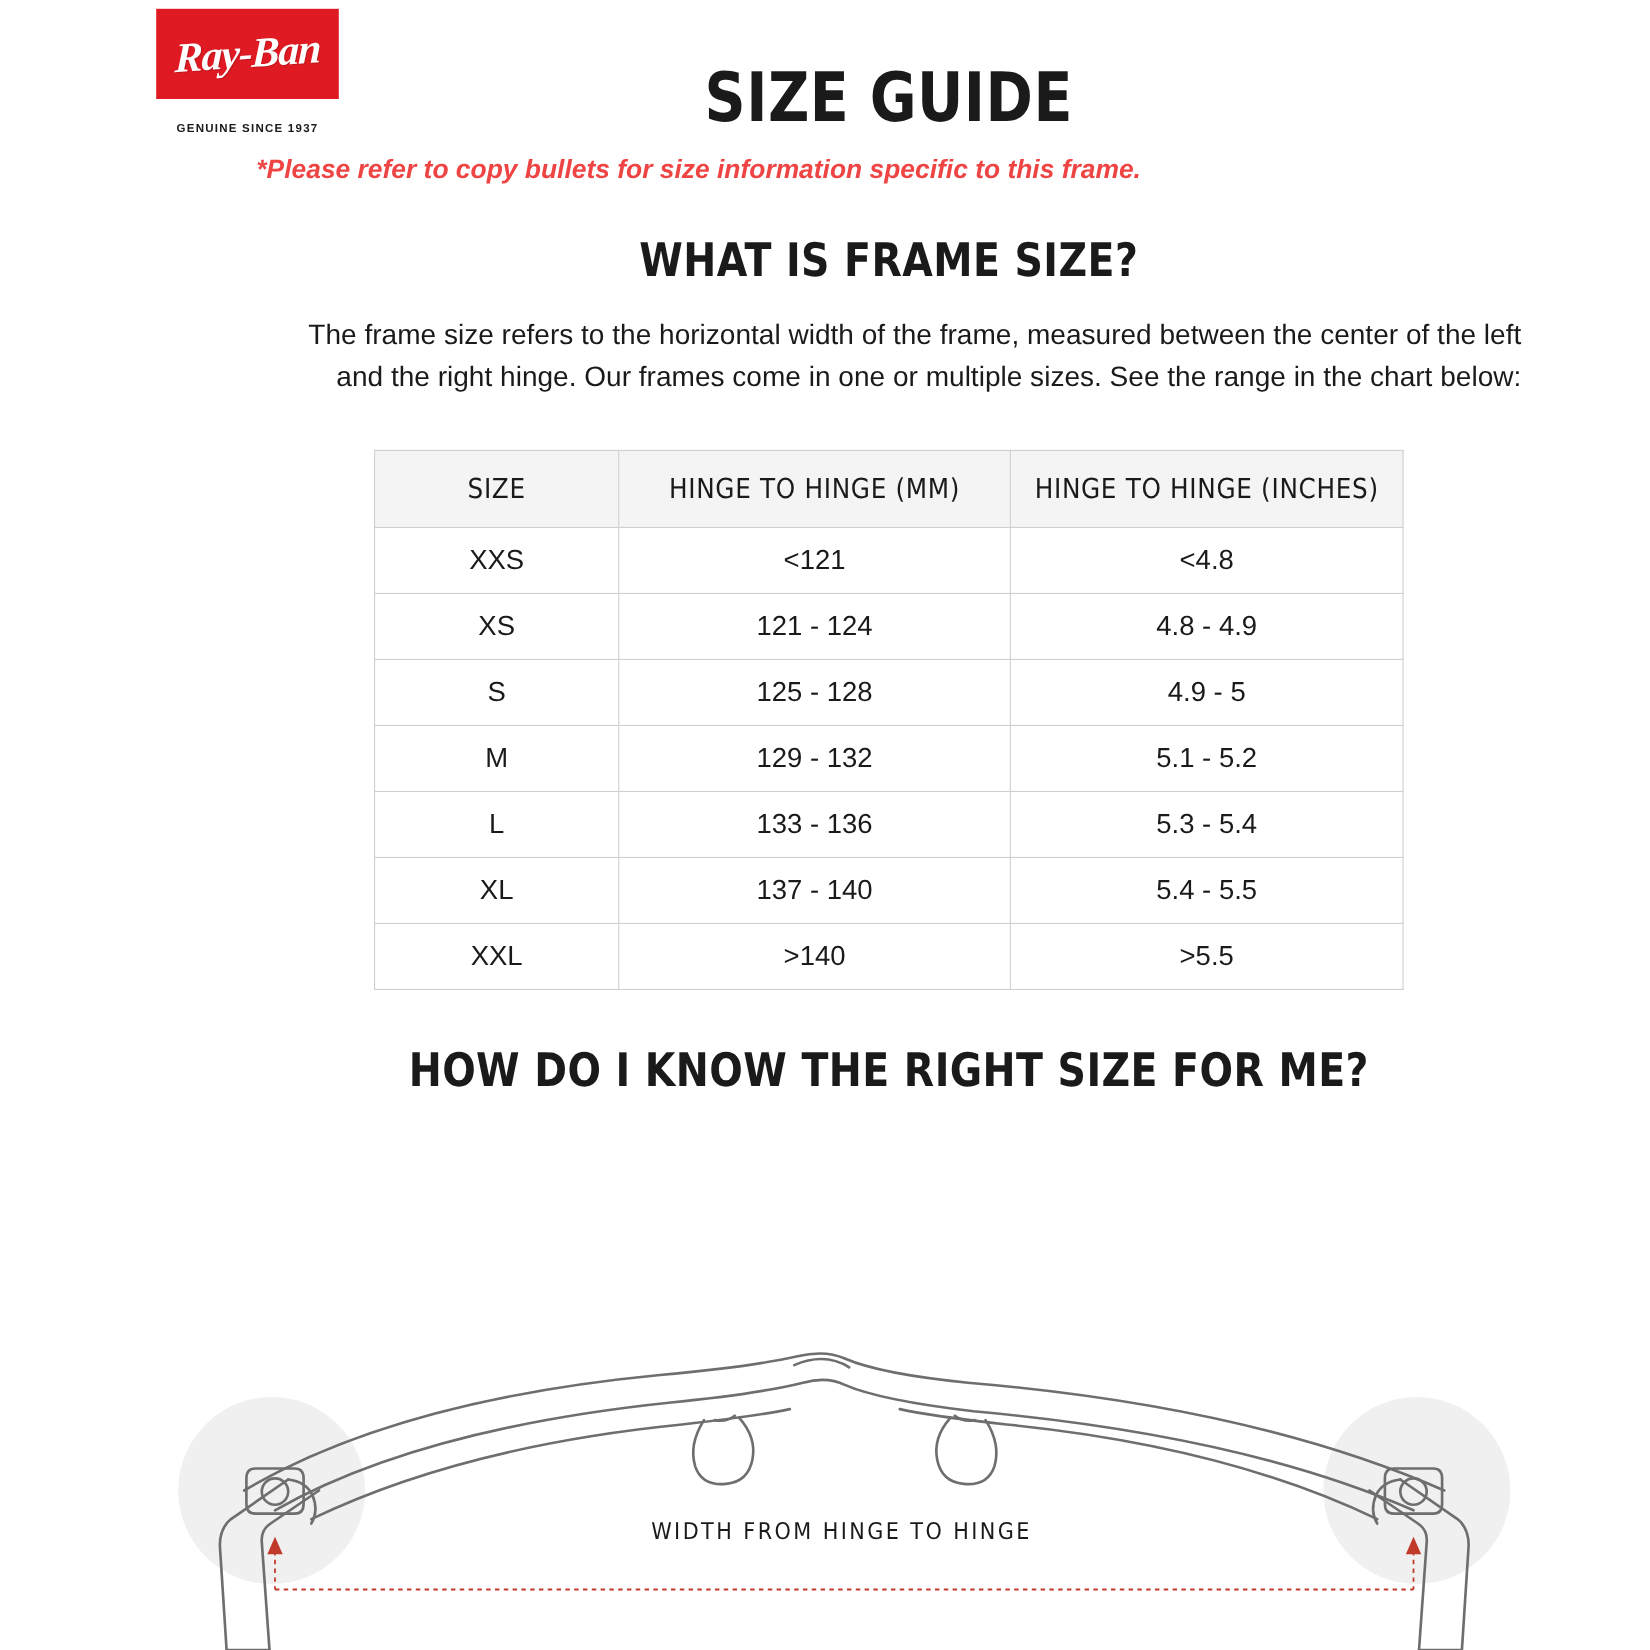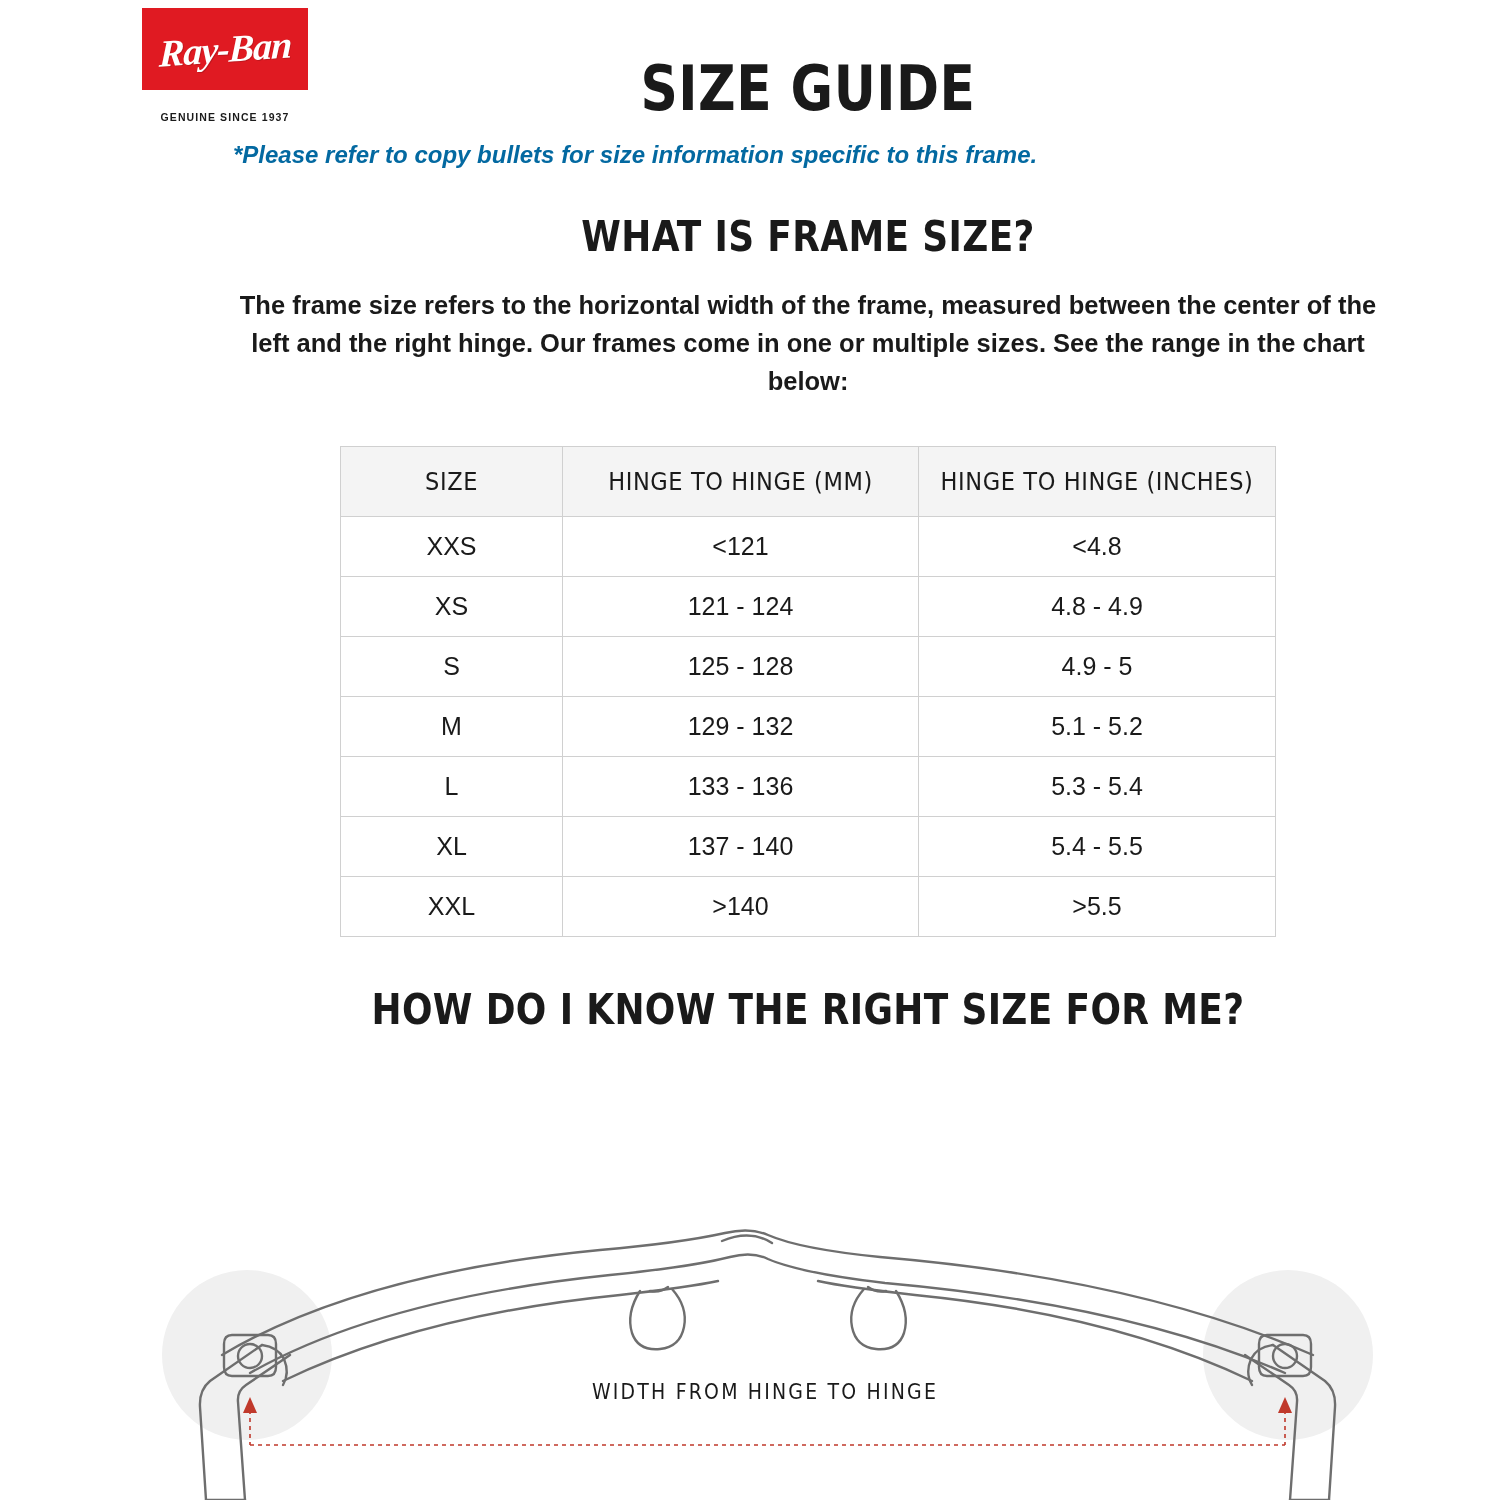--- a/index.html
+++ b/index.html
@@ -85,42 +85,42 @@
     text-align: center;
     margin: 30px 0 0 0;
     color: #1a1a1a;
     font-weight: 350;
   }
 
   p.note {
     font-size: 24px;
     line-height: 1.3;
     margin: 18px 0 0 0;
-    color: #0369a1;
+    color: #ef4444;
     font-style: italic;
     font-weight: bold;
     text-align: left;
   }
 
   h2.section-title {
     font-family: "DejaVu Sans Condensed", "Liberation Sans", sans-serif;
     font-size: 42px;
     font-weight: bold;
     text-align: center;
     margin: 42px 0 0 0;
     letter-spacing: 0.4px;
     transform: scaleX(0.95);
   }
 
   p.body-copy {
     font-size: 25.5px;
     line-height: 1.48;
     margin: 26px 0 0 0;
-    text-align: center;
-    font-weight: 700;
+    text-align: right;
+    font-weight: 400;
   }
 
   
   table.size-table {
     border-collapse: collapse;
     margin: 46px auto 0 auto;
     width: 935px;
     table-layout: fixed;
   }
   table.size-table th,

